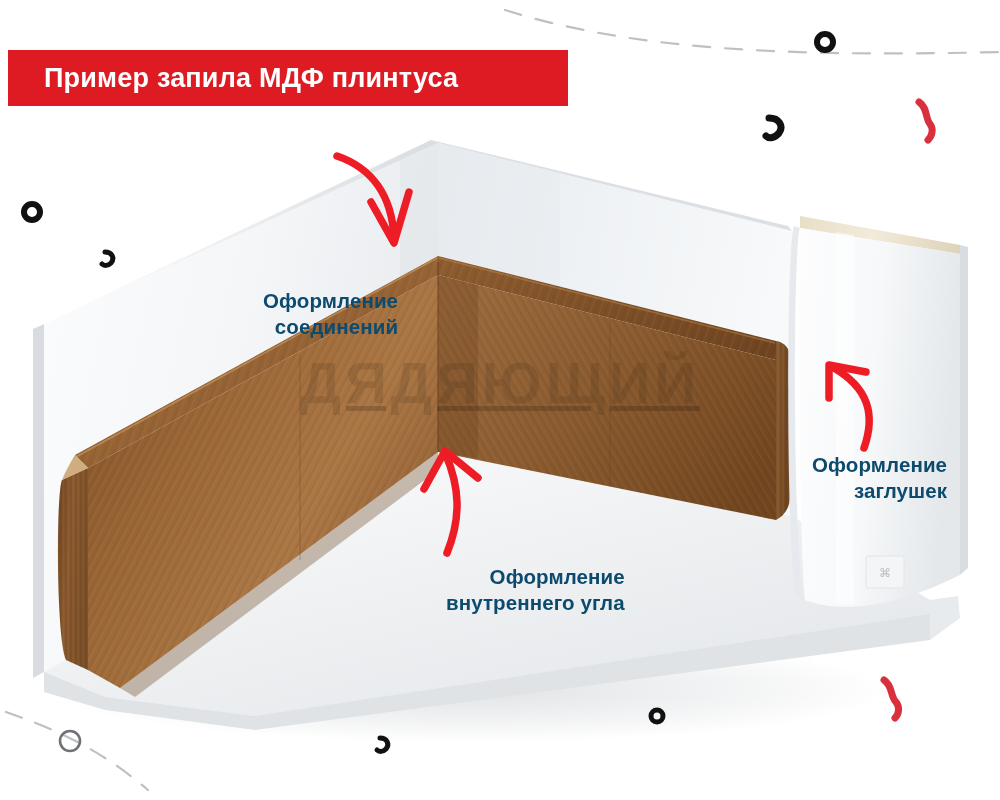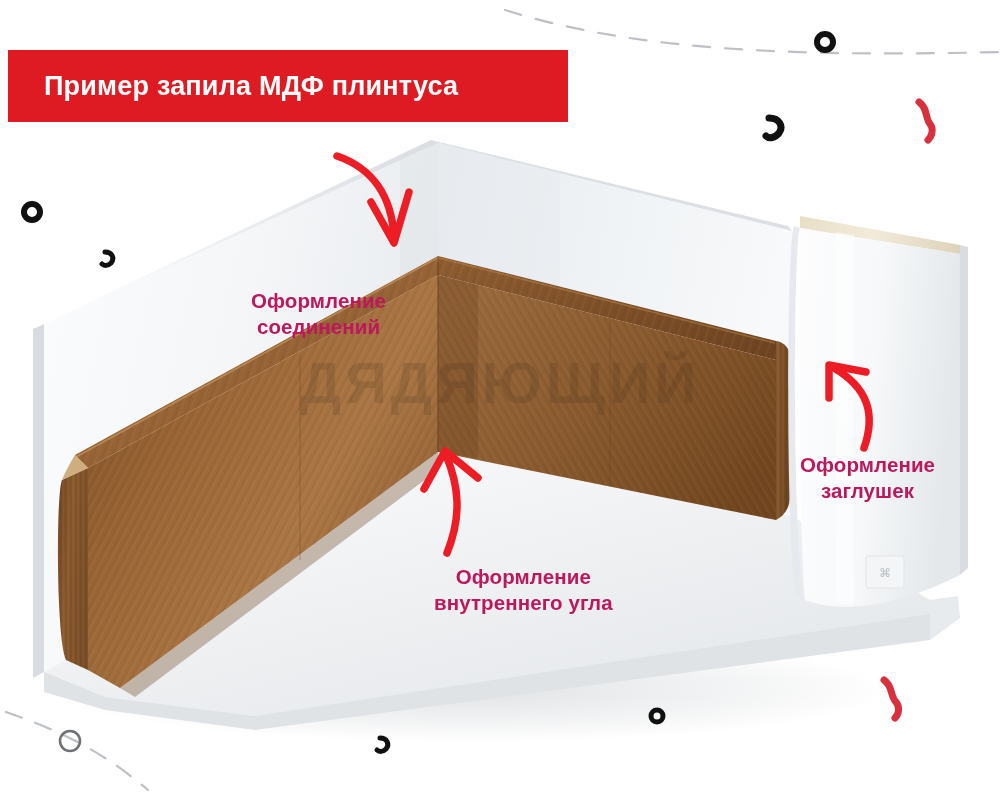--- a/index.html
+++ b/index.html
@@ -18,21 +18,21 @@
     background: #ffffff;
     overflow: hidden;
   }
 
   
   #title-banner {
     position: absolute;
     left: 8px;
     top: 50px;
     width: 560px;
-    height: 72px;
+    height: 56px;
     background: #DE1B22;
     display: flex;
     align-items: center;
     padding-left: 36px;
     z-index: 60;
   }
   #title-banner .banner-text {
     color: #ffffff;
     font-size: 27px;
     font-weight: bold;
@@ -40,43 +40,45 @@
     white-space: nowrap;
   }
 
   
   #scene { position: absolute; left: 0; top: 0; width: 1000px; height: 800px; z-index: 10; }
 
   
   .callout {
     position: absolute;
     z-index: 50;
-    color: #be185d;
+    color: #0c4a6e;
     font-size: 20.5px;
     font-weight: bold;
     line-height: 1.25;
     letter-spacing: 0.1px;
     white-space: pre-line;
-    text-align: center;
+    text-align: right;
+    margin-left: 12px;
   }
   #label-joints { left: 251px; top: 288px; }
   #label-inner-corner { left: 434px; top: 564px; }
   #label-endcap { left: 800px; top: 452px; }
 
   
   #doodles { position: absolute; left:0; top:0; width:1000px; height:800px; z-index: 55; pointer-events: none; }
 
   
   #watermark {
     position: absolute;
     left: 180px; top: 345px;
     width: 640px; height: 160px;
     z-index: 20;
     opacity: 0.16;
     pointer-events: none;
+    text-decoration: underline;
   }
   #watermark .wm-line {
     color: #3a2a18;
     font-weight: bold;
     font-size: 58px;
     letter-spacing: 4px;
     line-height: 76px;
     text-align: center;
   }
 </style>

